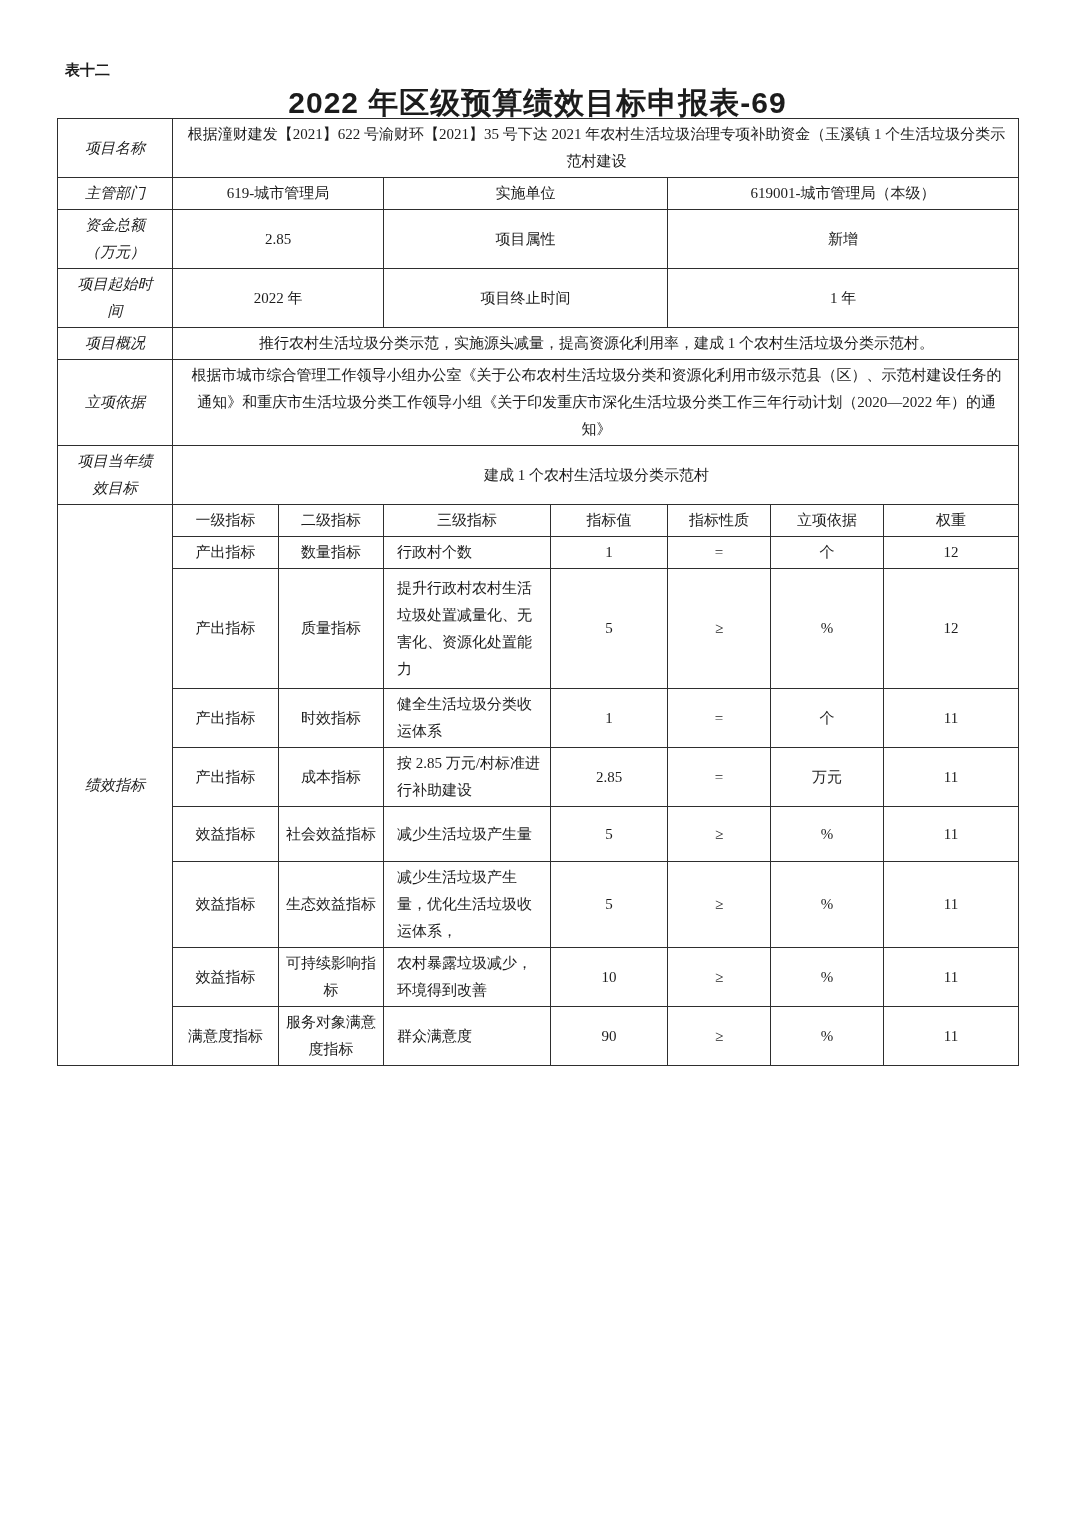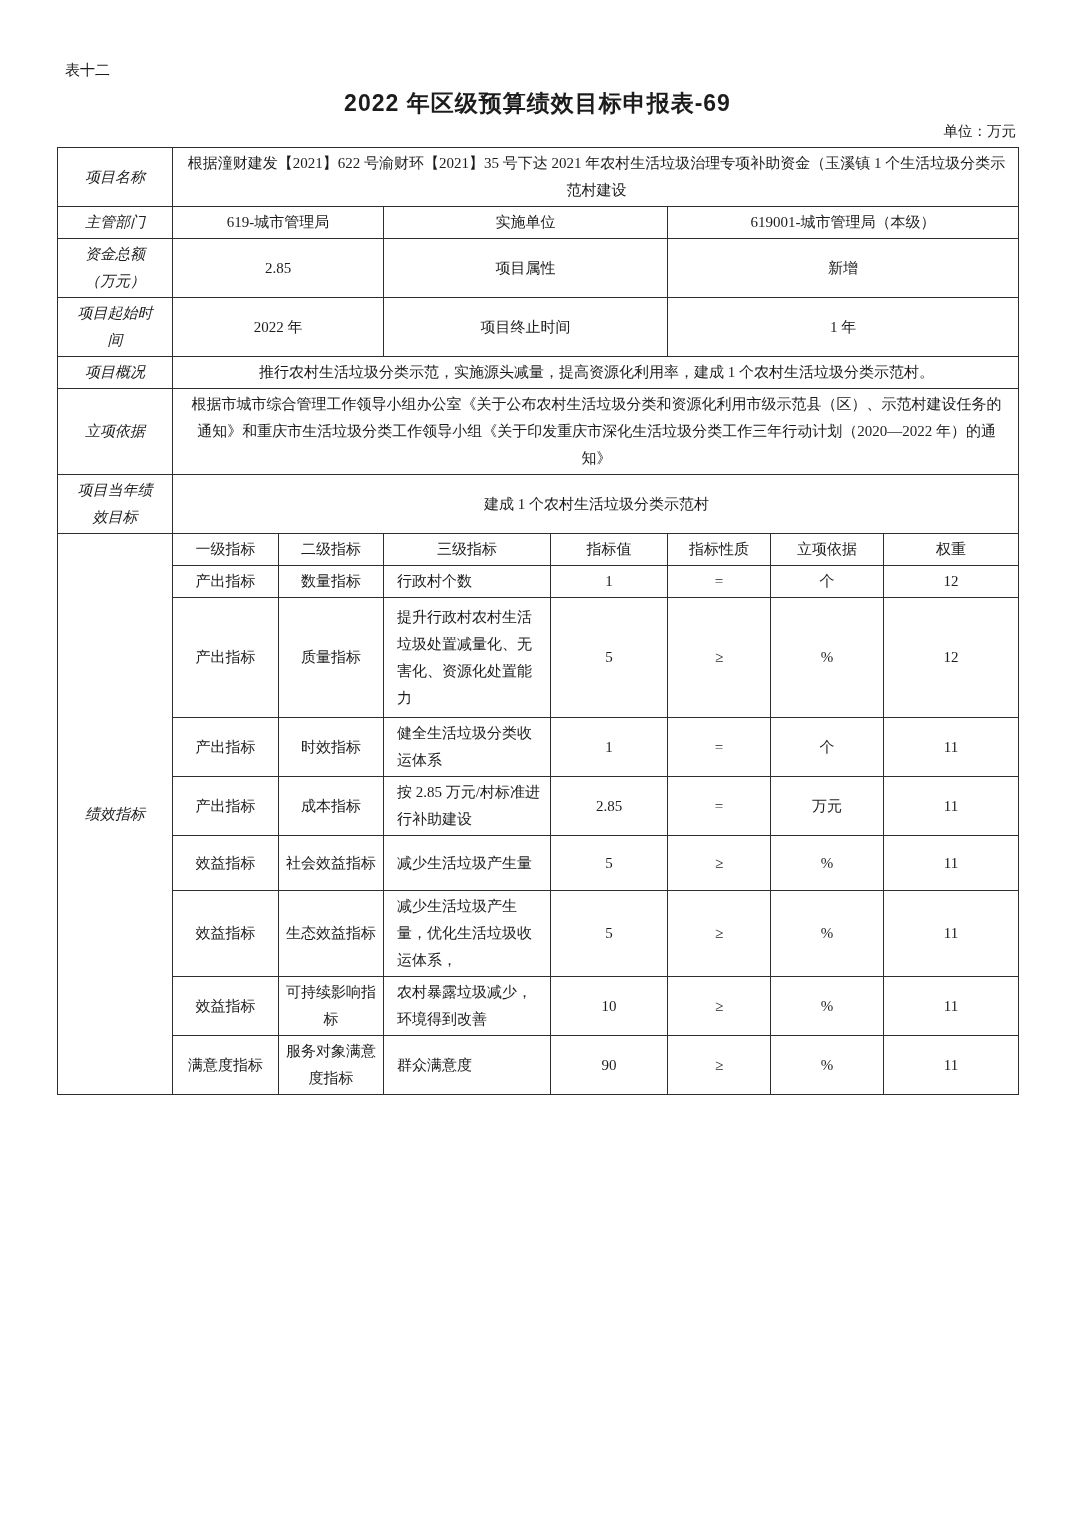--- a/index.html
+++ b/index.html
@@ -9,28 +9,28 @@
     background:#ffffff;
     font-family:"Liberation Serif","DejaVu Serif",serif;
     color:#1c1c1c;
     overflow:hidden;
   }
   .content {
     position:absolute; left:57px; top:60px; width:961px;
   }
   .doc-label {
     font-family:"Liberation Sans","DejaVu Sans",sans-serif;
-    font-weight:normal; font-size:15px; line-height:20px;
+    font-weight:bold; font-size:15px; line-height:20px;
     margin-left:8px;
   }
   .title {
     margin:8px 0 0 0;
     text-align:center;
     font-family:"Liberation Sans","DejaVu Sans",sans-serif;
-    font-weight:bold; font-size:23px; line-height:30px;
+    font-weight:bold; font-size:30px; line-height:30px;
     letter-spacing:1px;
   }
   .unit {
     margin:3px 2px 6px 0;
     text-align:right;
     font-size:14.5px; line-height:20px;
   }
   table.form {
     border-collapse:collapse;
     table-layout:fixed;
@@ -50,21 +50,20 @@
   td.ind3 { text-align:left;  padding:2px 8px 2px 13px; line-height:28px; }
 </style>
 </head>
 <body>
 
 <div class="page">
   <div class="content">
 
     <div class="doc-label">表十二</div>
     <h1 class="title">2022 年区级预算绩效目标申报表-69</h1>
-    <div class="unit">单位：万元</div>
 
     <table class="form">
       <colgroup>
         <col style="width:115px">
           <col style="width:106px">
           <col style="width:105px">
           <col style="width:167px">
         <col style="width:117px">
           <col style="width:103px">
           <col style="width:113px">

